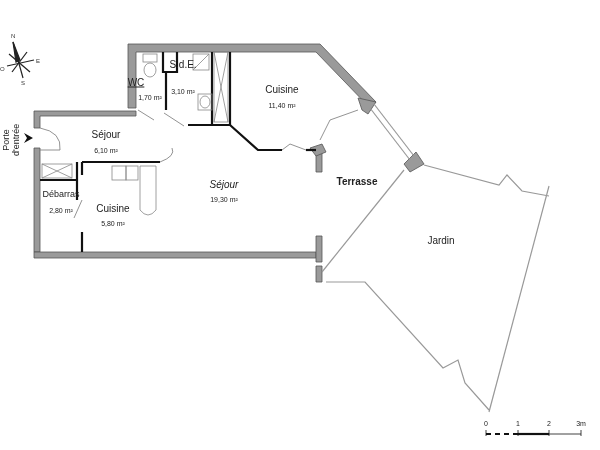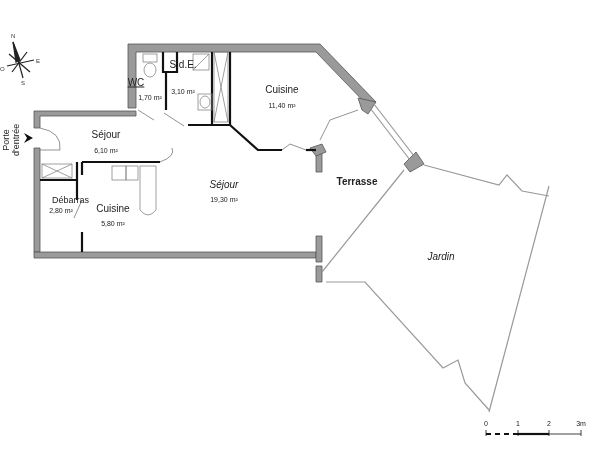--- a/index.html
+++ b/index.html
@@ -132,24 +132,24 @@
 <div class="lbl area" style="left:282px;top:105px;">11,40 m²</div>
 
 <div class="lbl room" style="left:106px;top:134px;">Séjour</div>
 <div class="lbl area" style="left:106px;top:150px;">6,10 m²</div>
 
 <div class="lbl room" style="left:224px;top:184px;font-style:italic;">Séjour</div>
 <div class="lbl area" style="left:224px;top:199px;">19,30 m²</div>
 
 <div class="lbl room" style="left:357px;top:181px;font-weight:bold;">Terrasse</div>
 
-<div class="lbl small" style="left:61px;top:200px;padding-left:19px;">Débarras</div>
+<div class="lbl small" style="left:61px;top:194px;">Débarras</div>
 <div class="lbl area" style="left:61px;top:210px;">2,80 m²</div>
 
 <div class="lbl room" style="left:113px;top:208px;">Cuisine</div>
 <div class="lbl area" style="left:113px;top:223px;">5,80 m²</div>
 
-<div class="lbl room" style="left:441px;top:256px;font-style:italic;">Jardin</div>
+<div class="lbl room" style="left:441px;top:240px;">Jardin</div>
 
 <span class="scale-t" style="left:486px;top:420px;">0</span>
 <span class="scale-t" style="left:518px;top:420px;">1</span>
 <span class="scale-t" style="left:549px;top:420px;">2</span>
 <span class="scale-t" style="left:581px;top:420px;">3m</span>
 
 </body></html>

